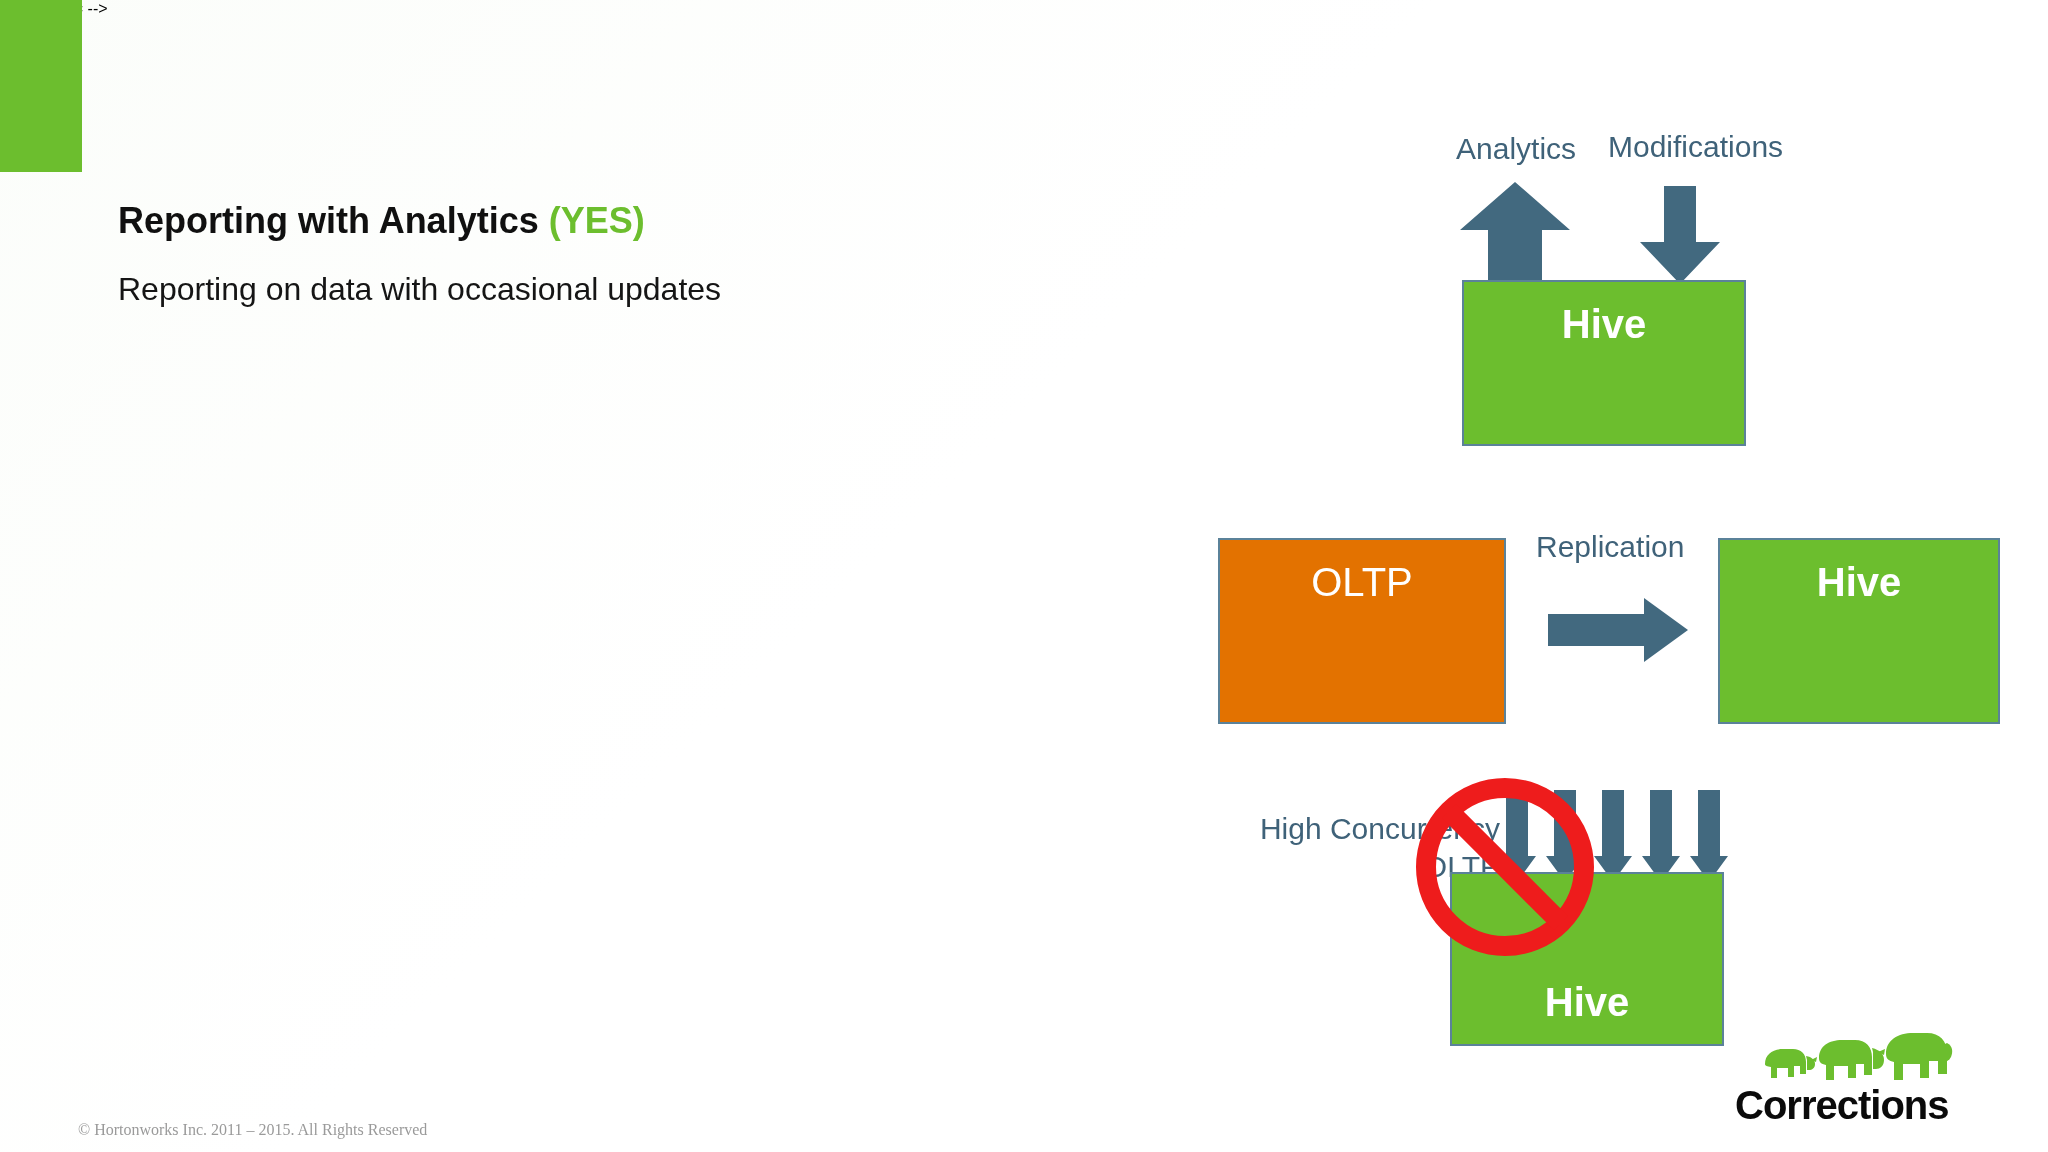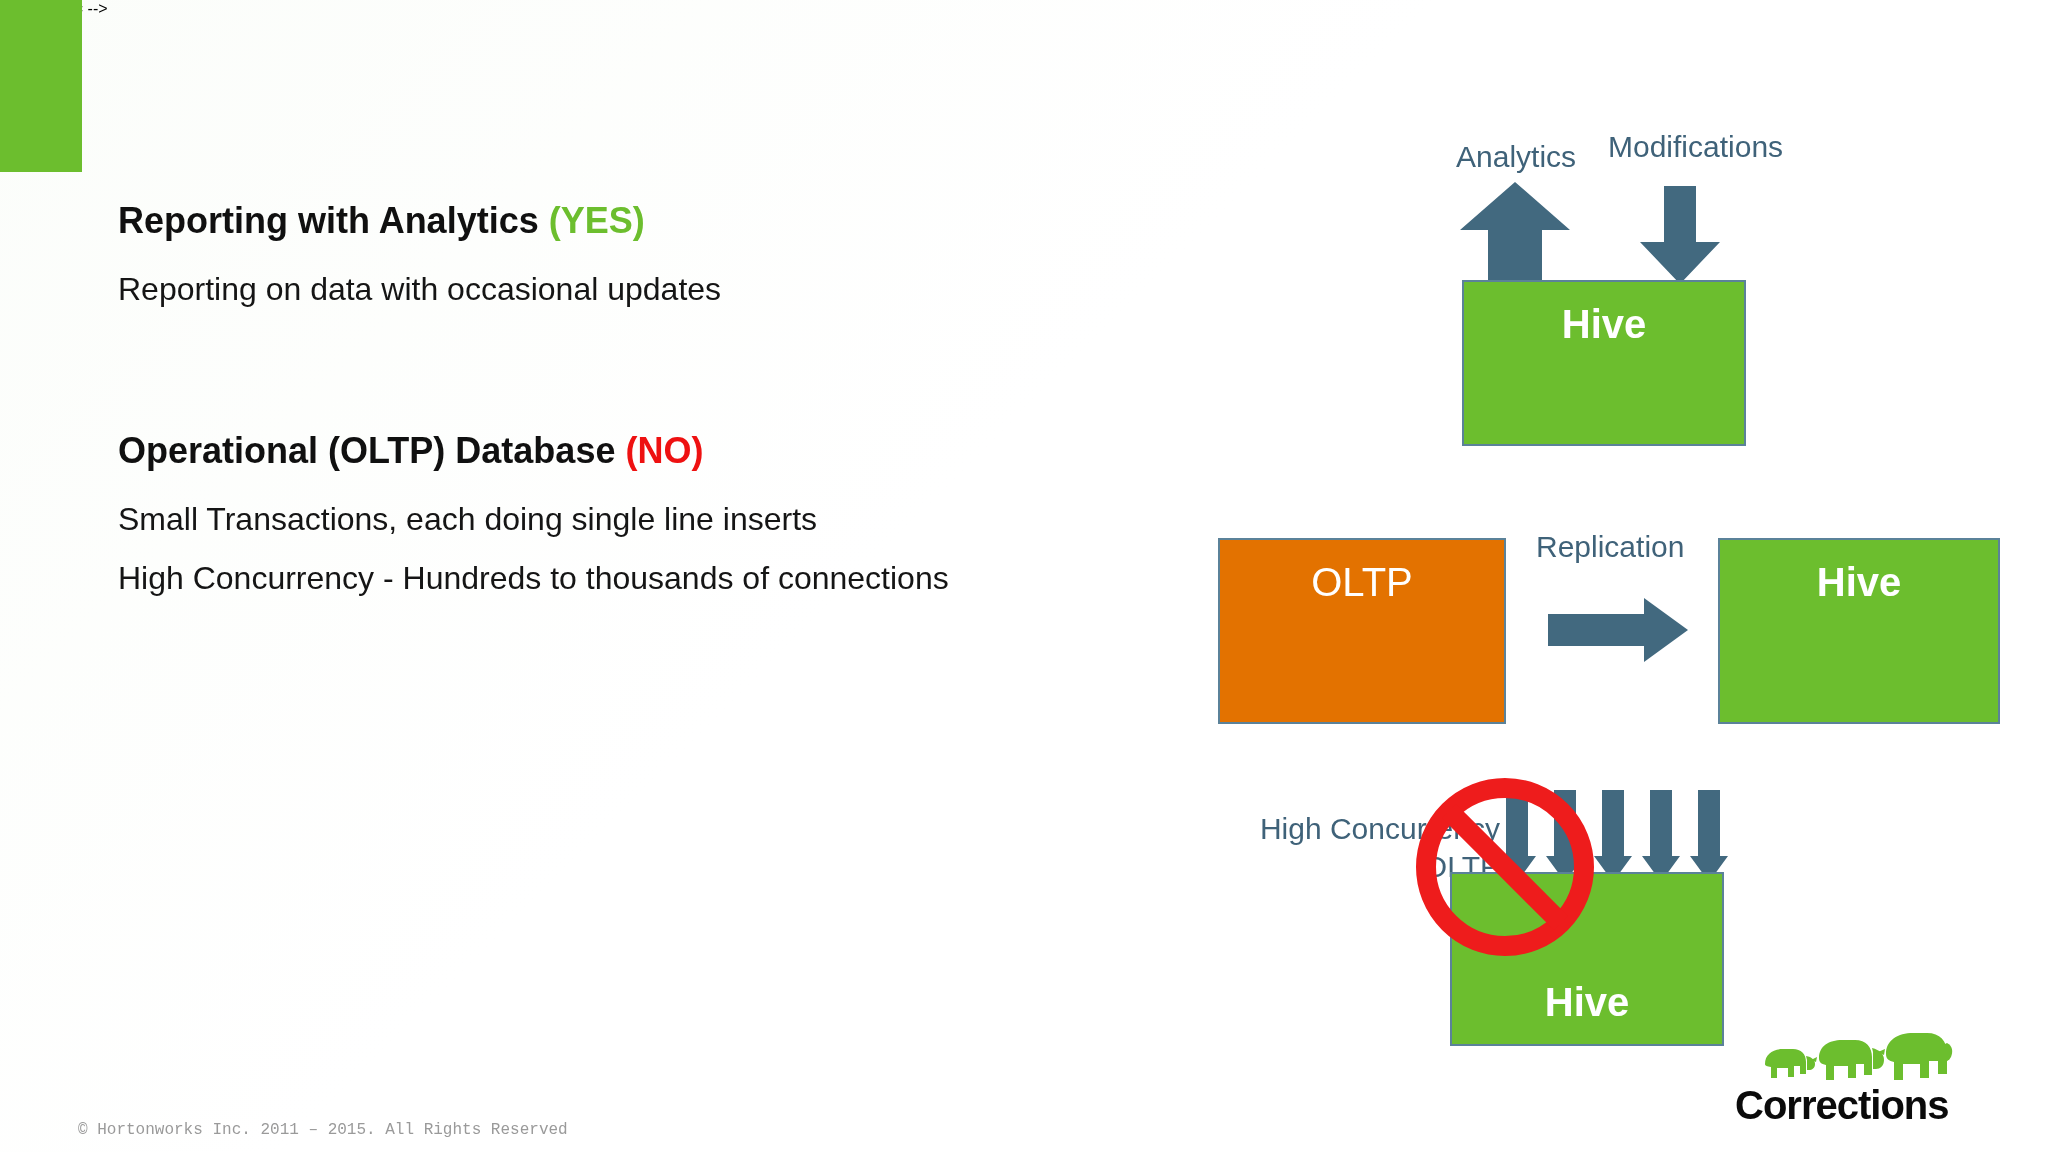--- a/index.html
+++ b/index.html
@@ -118,21 +118,21 @@
 
   .arrow-svg { position: absolute; overflow: visible; }
 
   
   .footer-copy {
     position: absolute;
     left: 78px;
     top: 1121px;
     font-size: 16px;
     color: #9a9a9a;
-    font-family: Liberation Mono, monospace;
+    font-family: Liberation Serif, serif;
     white-space: nowrap;
   }
   .logo {
     position: absolute;
     left: 1735px;
     top: 1030px;
     width: 230px;
     height: 95px;
   }
   .logo-word {
@@ -161,35 +161,27 @@
     <div class="section">
       <div class="section-heading">
         <span>Reporting with Analytics</span>
         <span class="verdict-yes">(YES)</span>
       </div>
       <div class="bullet-line">Reporting on data with occasional updates</div>
     </div>
 
     <div class="section-gap"></div>
 
-    <div class="section">
-      <div class="section-heading">
-        <span>Operational (OLTP) Database</span>
-        <span class="verdict-no">(NO)</span>
-      </div>
-      <div class="bullet-line">Small Transactions, each doing single line inserts</div>
-      <div class="bullet-line">High Concurrency - Hundreds to thousands of connections</div>
-    </div>
 
   </div>
 
   
   <div class="diagram" style="left:1440px; top:130px; width:420px; height:320px;">
 
-    <div class="diag-caption" style="left:16px; top:8px;">Analytics</div>
+    <div class="diag-caption" style="left:16px; top:0px;">Analytics</div>
     <div class="diag-caption" style="left:168px; top:-2px;">Modifications</div>
 
     <svg class="arrow-svg" style="left:20px; top:52px;" width="110" height="100" viewBox="0 0 110 100">
       <polygon points="55,0 110,48 82,48 82,100 28,100 28,48 0,48" fill="#42697f"></polygon>
     </svg>
 
     <svg class="arrow-svg" style="left:200px; top:56px;" width="80" height="98" viewBox="0 0 80 98">
       <polygon points="24,0 56,0 56,56 80,56 40,98 0,56 24,56" fill="#42697f"></polygon>
     </svg>
 

